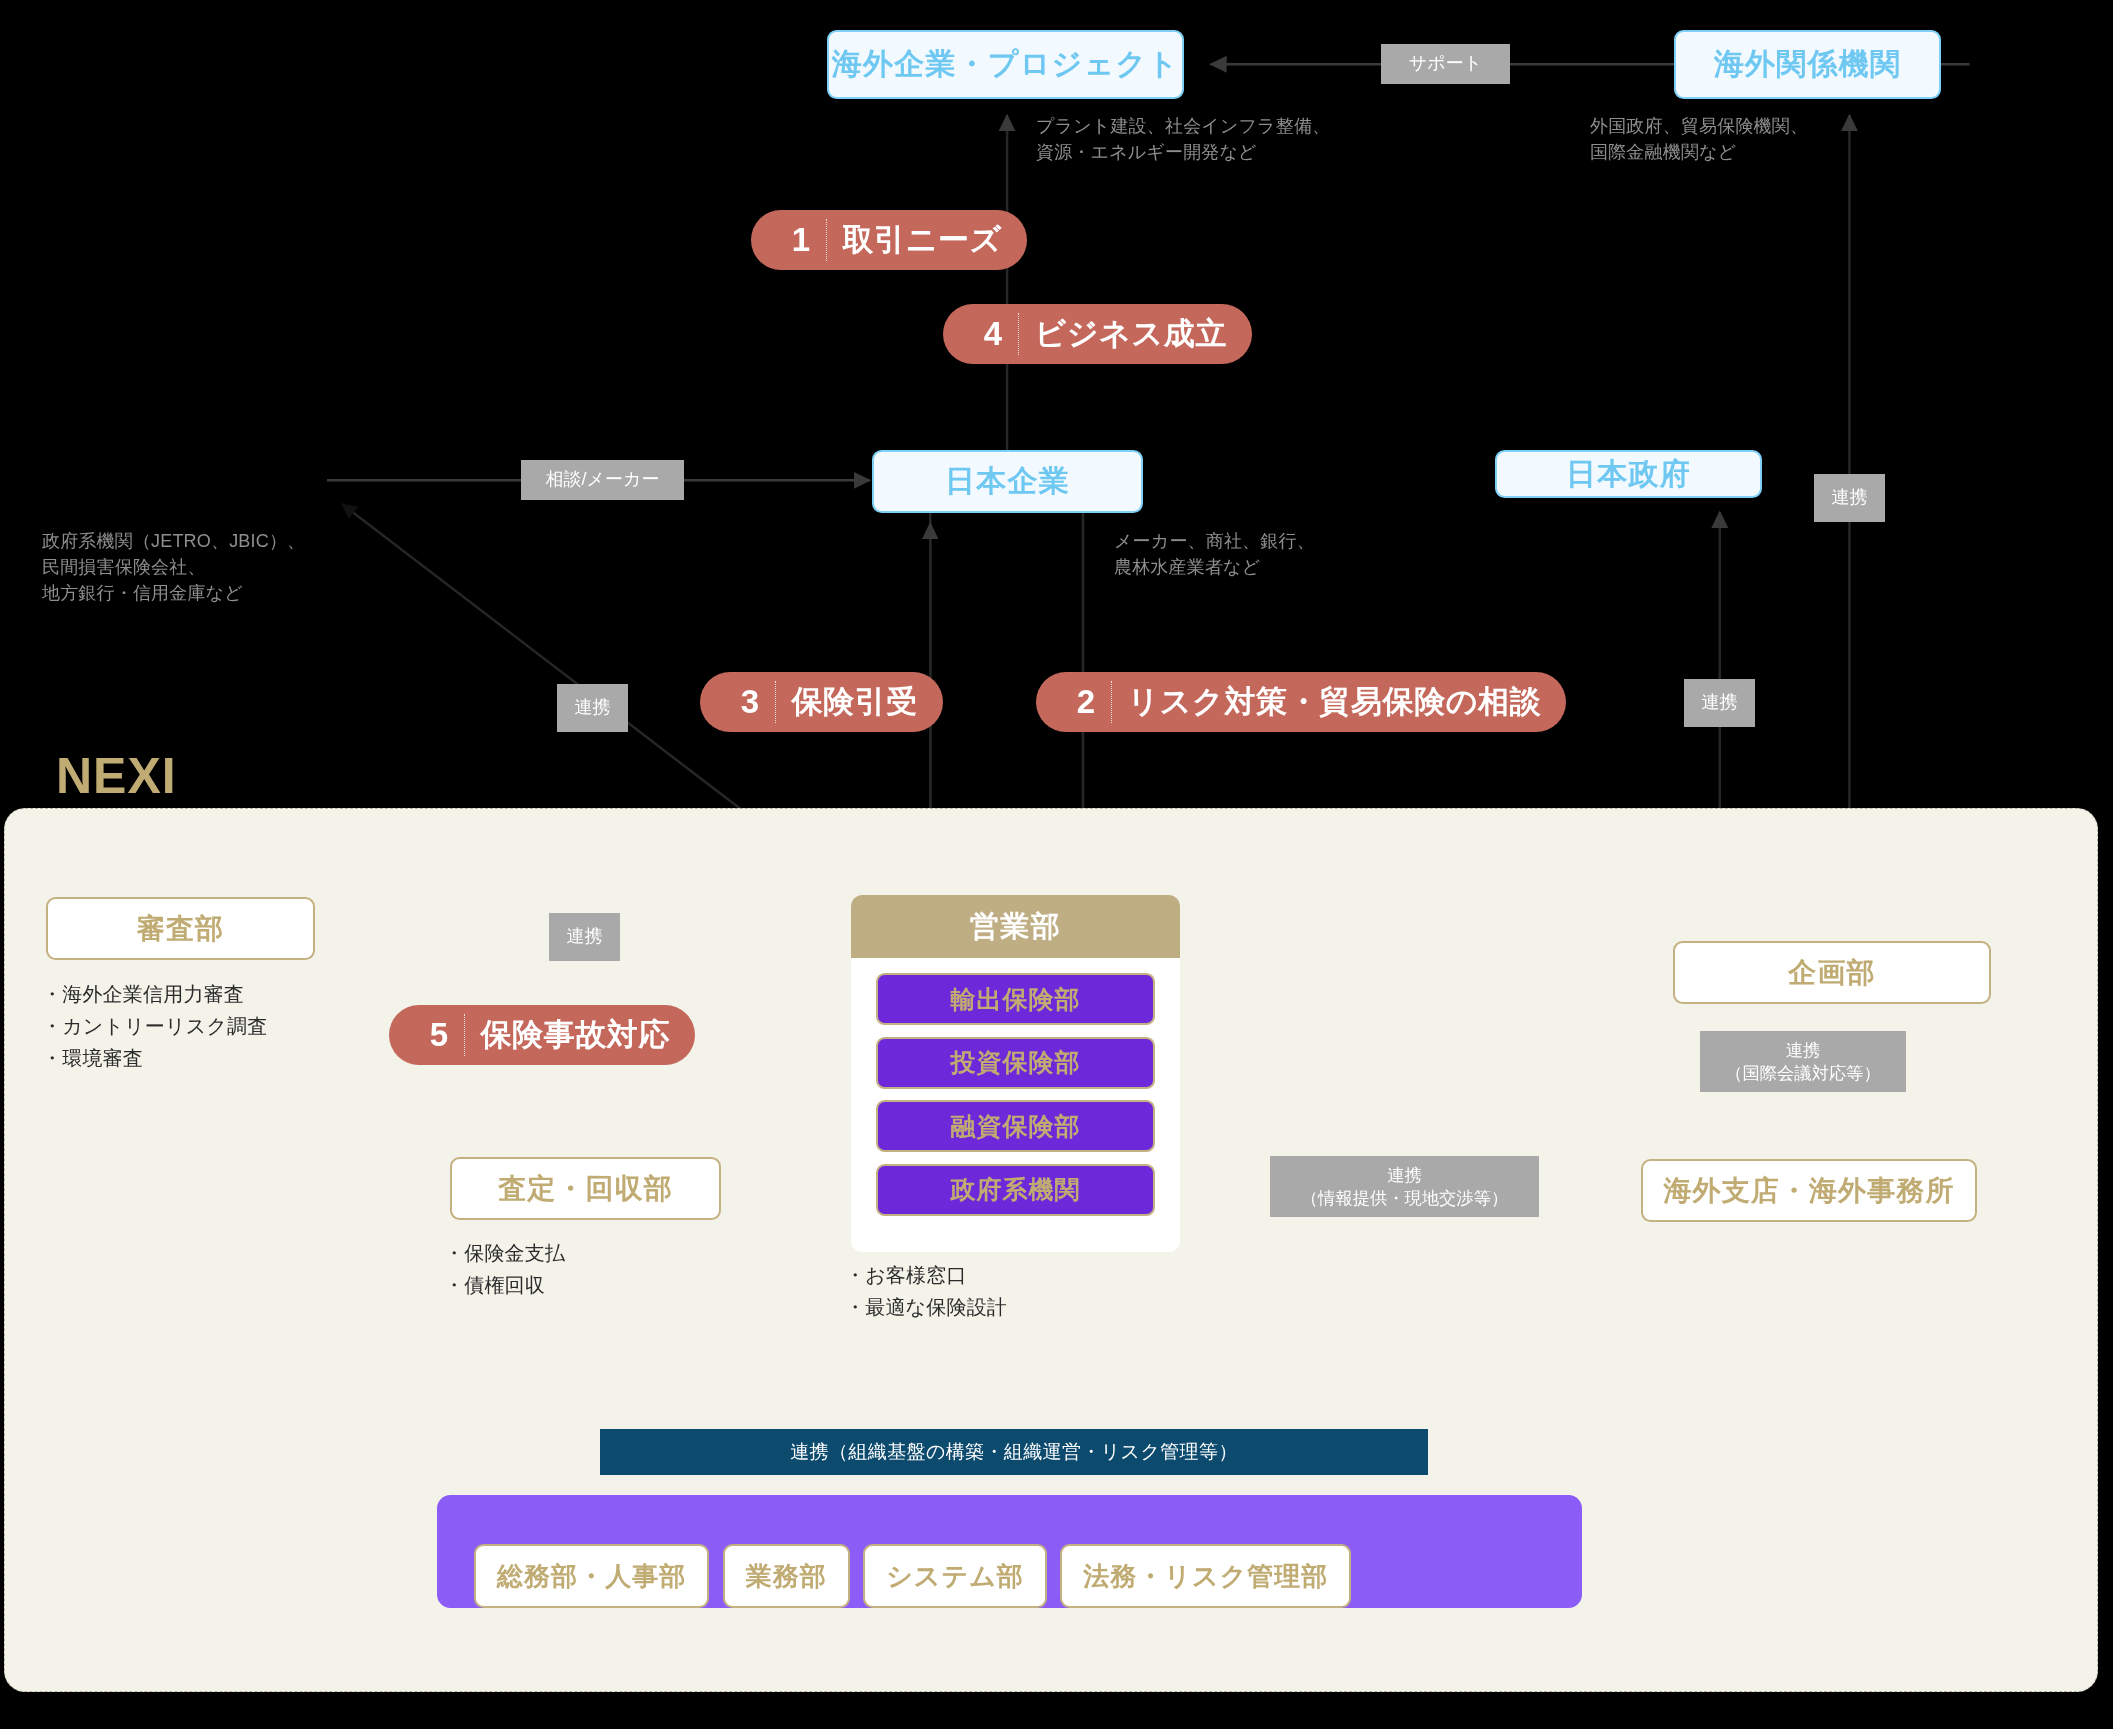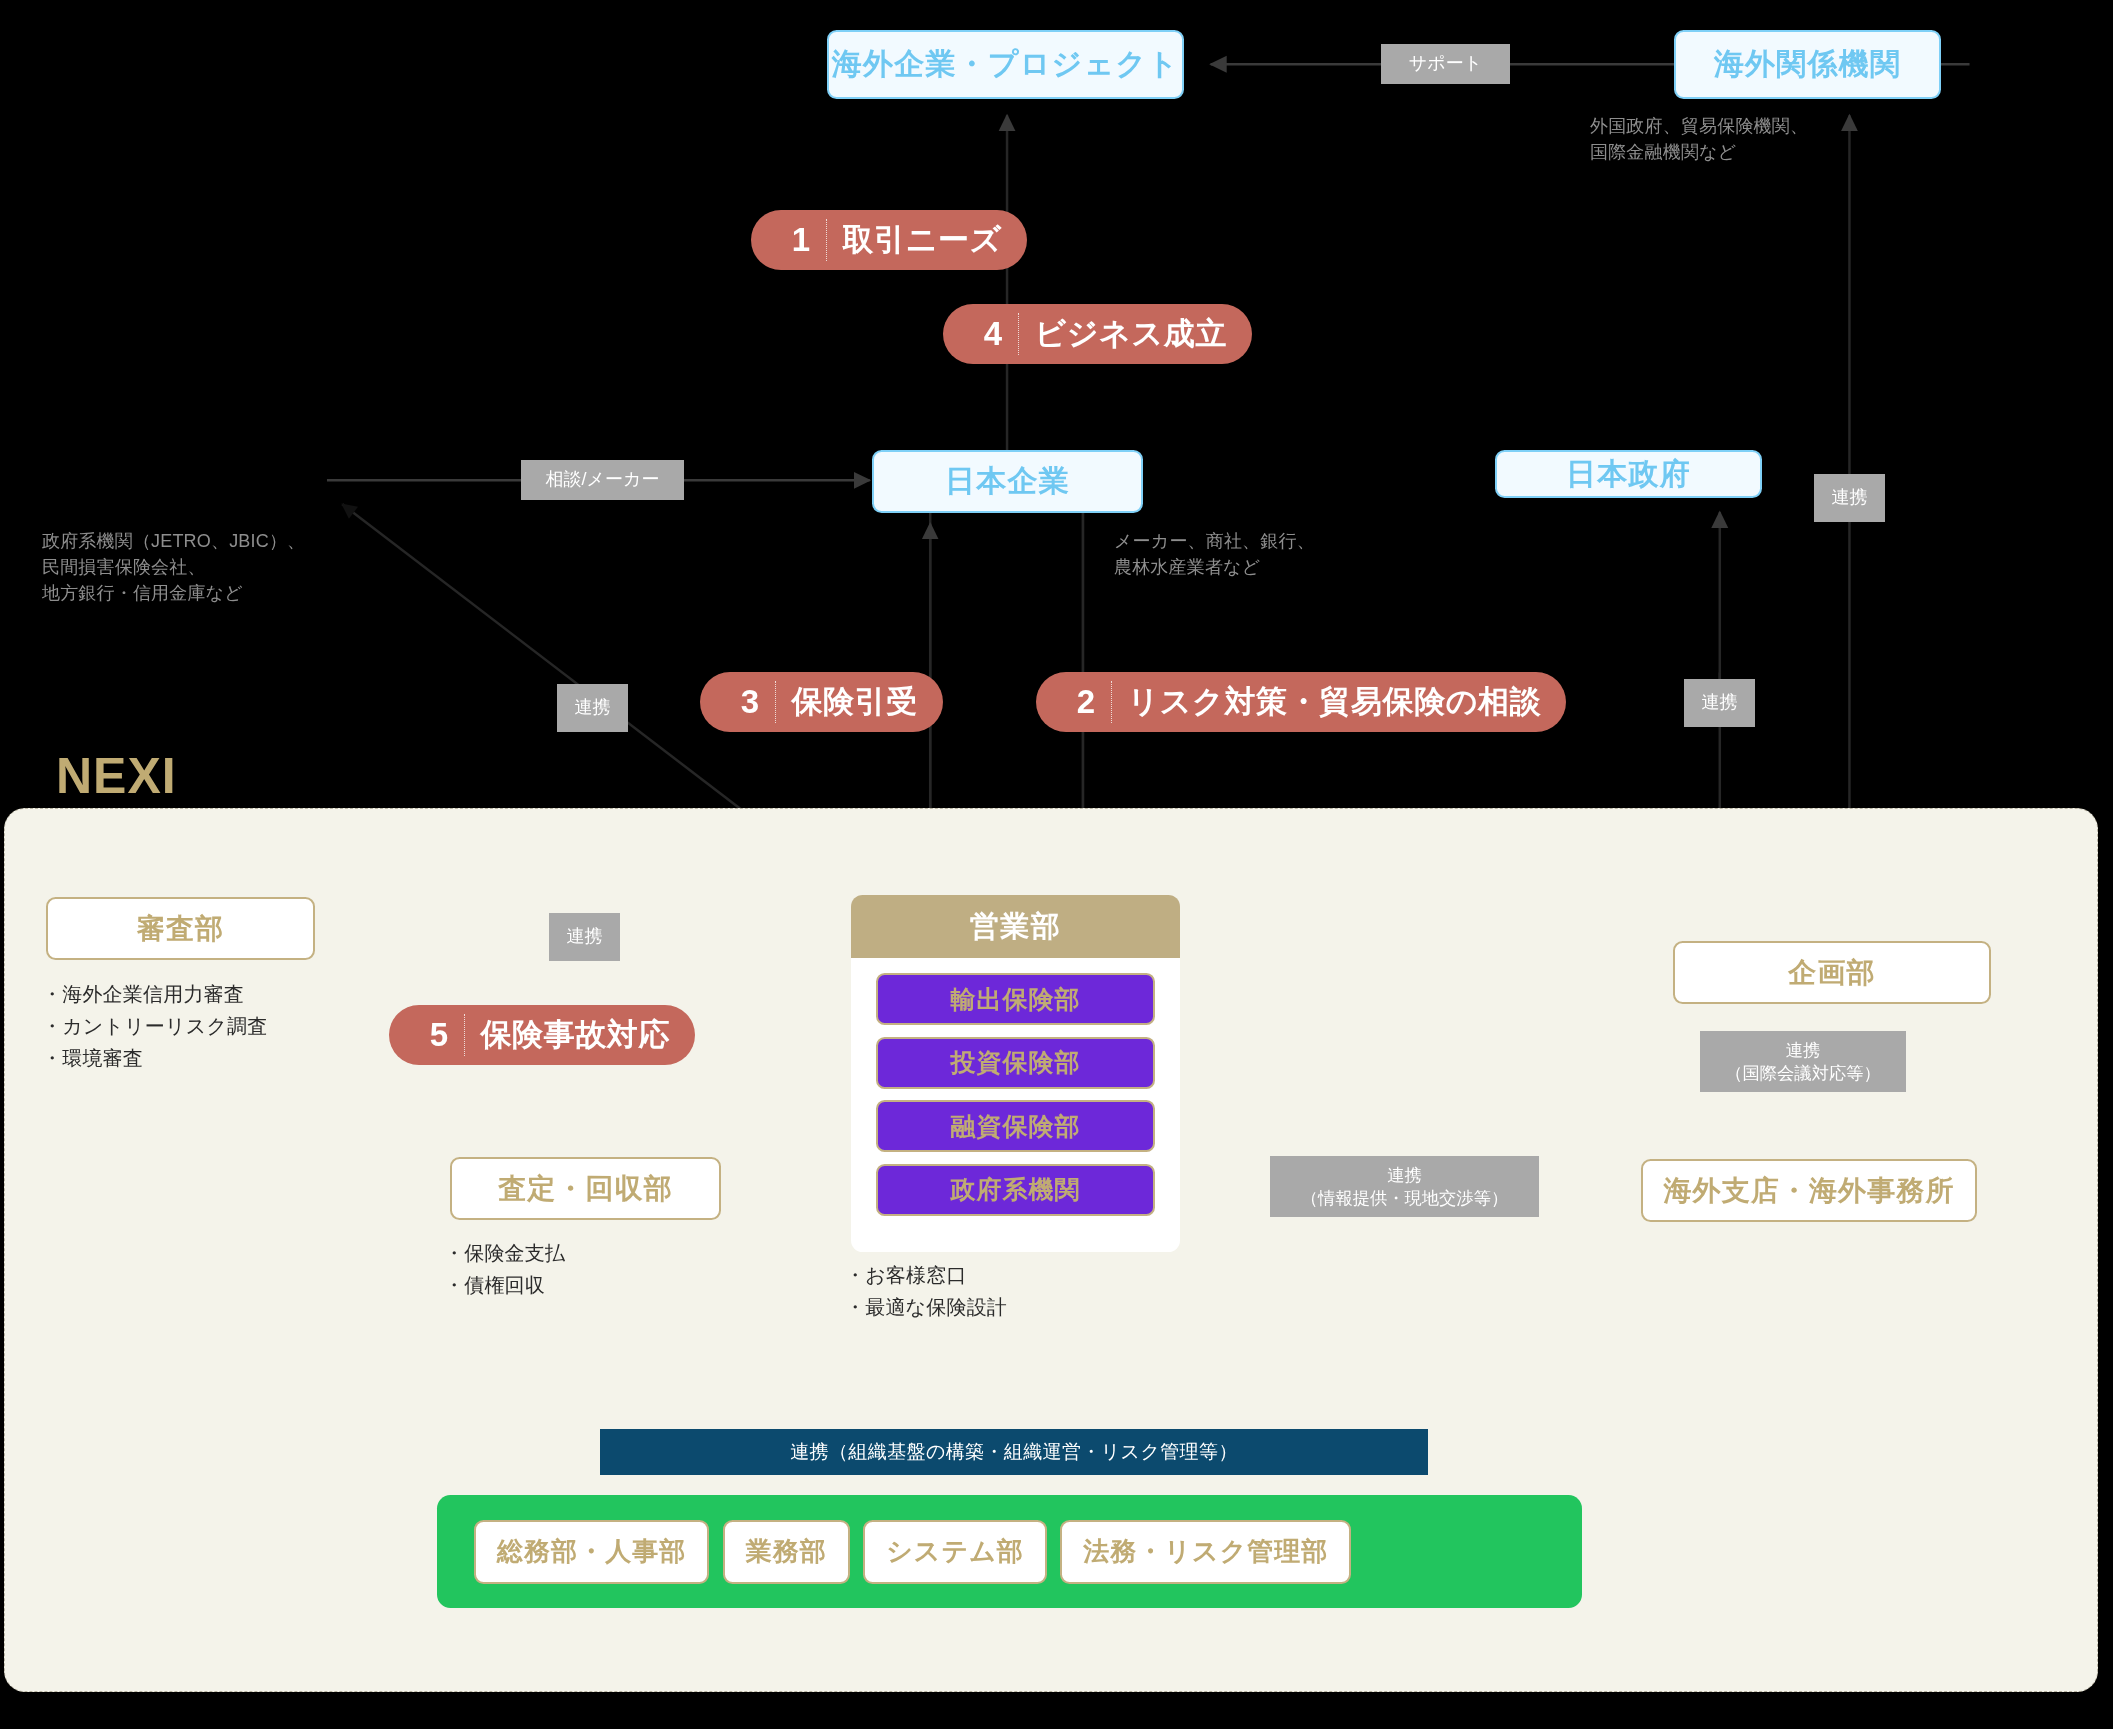--- a/index.html
+++ b/index.html
@@ -83,22 +83,22 @@
   #sales-list{padding:15.4px 25px 17.3px 25px;display:flex;flex-direction:column;gap:11.5px;}
   .sales-item{
     height:48px;border:2.9px solid #c4b182;border-radius:8.6px;background:#6d28d9;
     display:flex;align-items:center;justify-content:center;
     color:#c0ab73;font-weight:bold;font-size:25px;letter-spacing:.04em;
   }
 
   
   #support-panel{
     position:absolute;left:437px;top:1495px;width:1145px;height:113px;
-    background:#22c55e;border-radius:13.4px;box-sizing:border-box;
-    display:flex;align-items:center;gap:13.4px;padding:0 37px;
+    background:#8b5cf6;border-radius:13.4px;box-sizing:border-box;
+    display:flex;align-items:flex-end;gap:13.4px;padding:0 37px;
   }
   .support-item{
     height:60px;border:2.9px solid #c4b182;border-radius:9.6px;background:#fff;
     display:flex;align-items:center;justify-content:center;
     color:#c0ab73;font-weight:bold;font-size:26px;letter-spacing:.04em;
     padding:0 21px;white-space:nowrap;
   }
   #collab-bar{
     position:absolute;left:600px;top:1429px;width:828px;height:46px;
     background:#0c4a6e;color:#fff;font-size:19px;
@@ -172,20 +172,22 @@
       <line x1="1458" y1="1535" x2="1458" y2="1600" marker-end="url(#ahb)"></line>
     </g>
   </svg>
 
   <div id="nexi-label">NEXI</div>
   <div id="nexi-box"></div>
 
   <div class="ext-box" style="left:827px;top:30px;width:357px;height:69px;">
     <span>海外企業・プロジェクト</span>
   </div>
+  <div class="ext-note" style="left:1036px;top:113px;">プラント建設、社会インフラ整備、
+資源・エネルギー開発など</div>
 
   <div class="ext-box" style="left:1674px;top:30px;width:267px;height:69px;">
     <span>海外関係機関</span>
   </div>
   <div class="ext-note" style="left:1590px;top:113px;">外国政府、貿易保険機関、
 国際金融機関など</div>
 
   <div class="ext-note" style="left:42px;top:528px;">政府系機関（JETRO、JBIC）、
 民間損害保険会社、
 地方銀行・信用金庫など</div>

